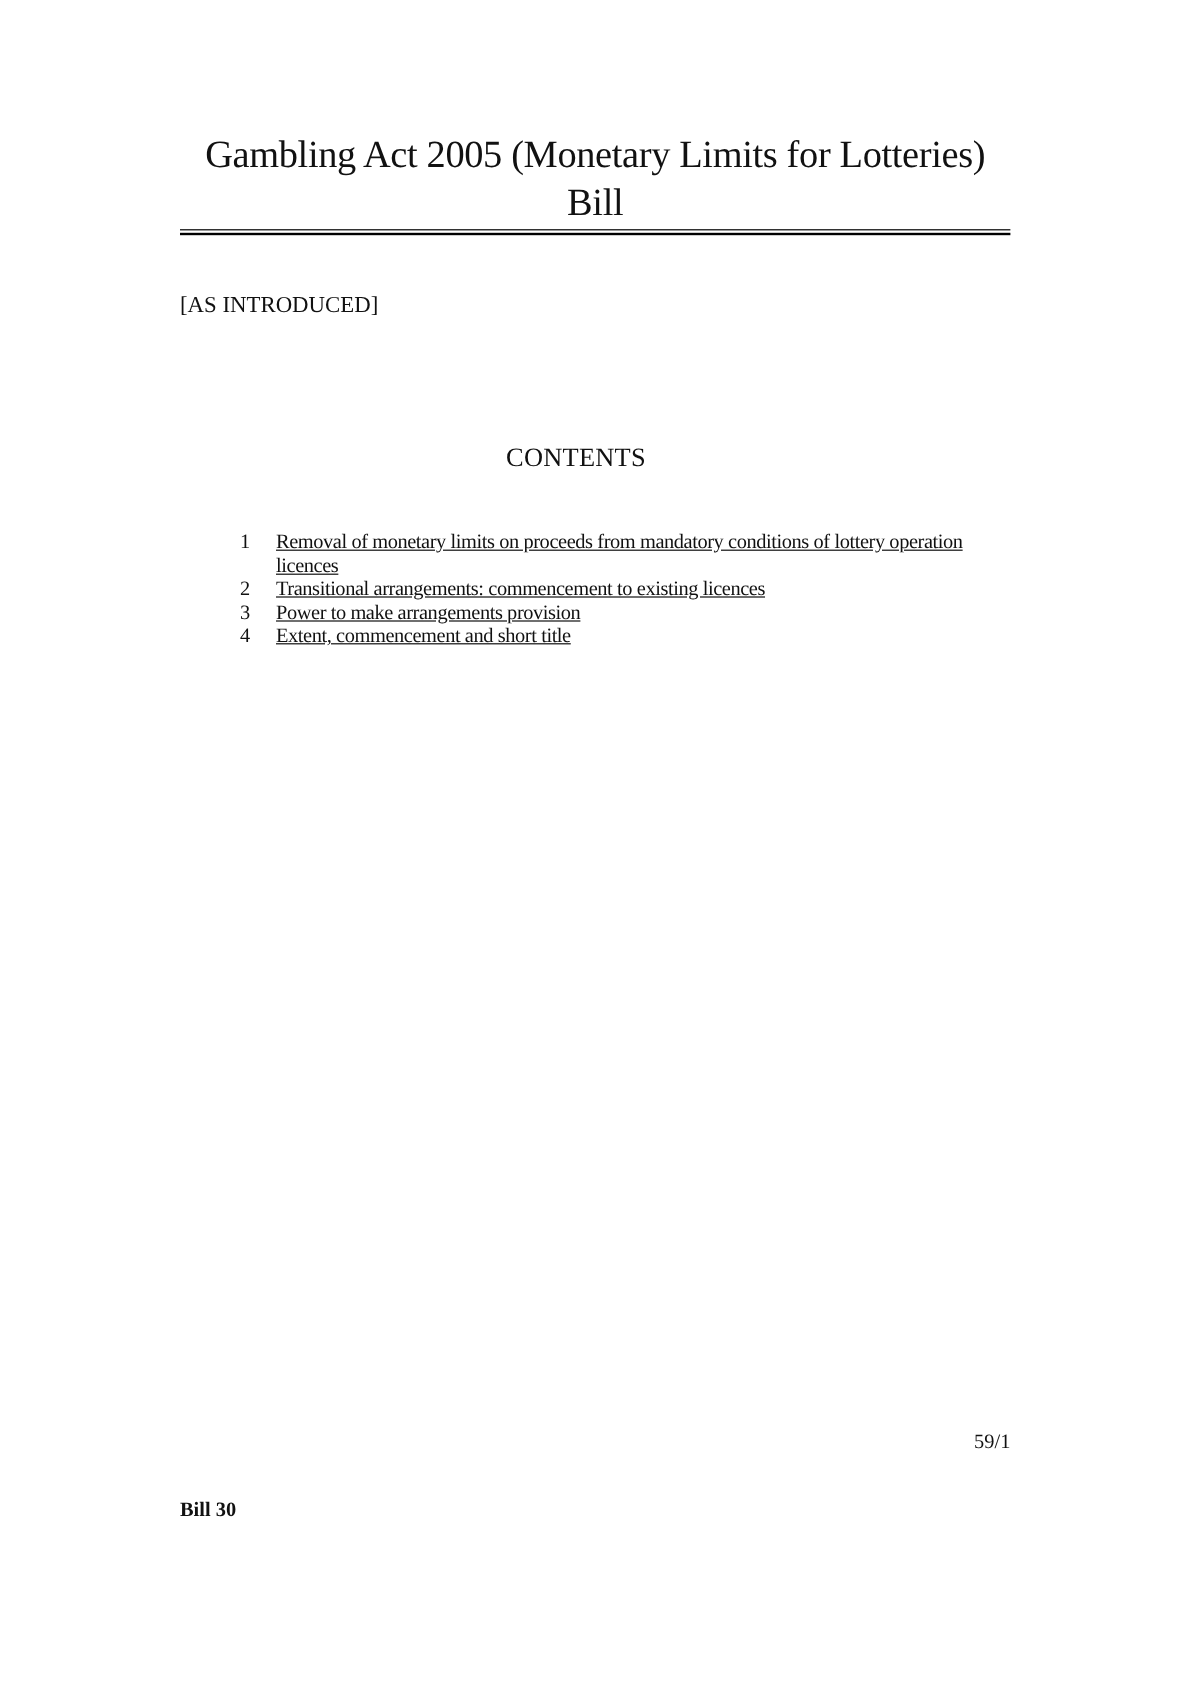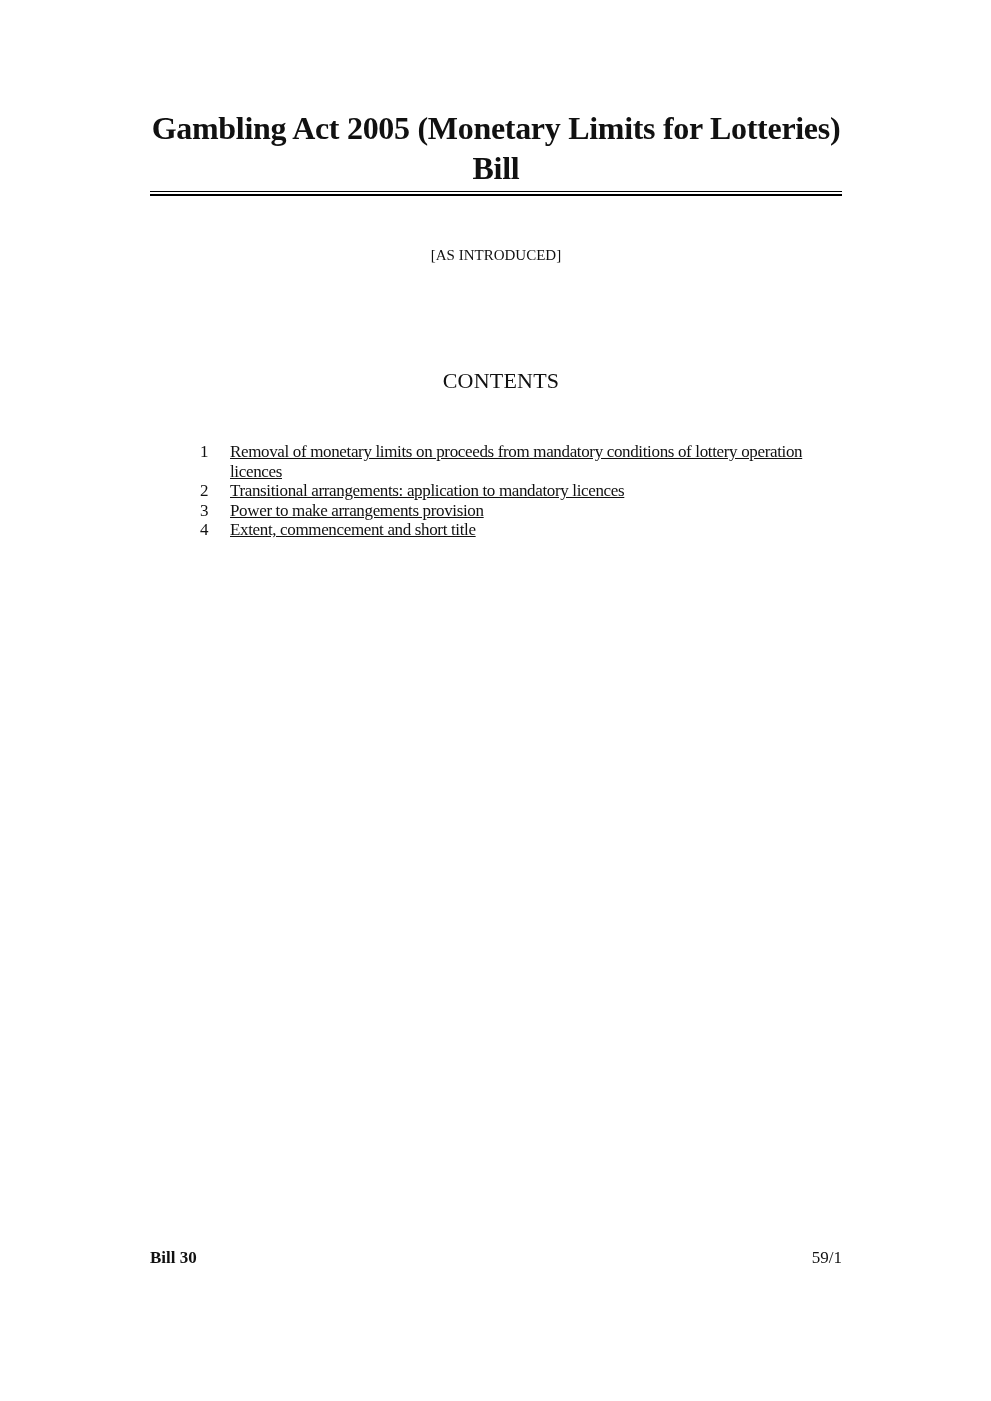--- a/index.html
+++ b/index.html
@@ -20,21 +20,21 @@
       left: 0; top: 0;
       width: 991px;
       height: 1401px;
     }
     .title {
       position: absolute;
       left: 150px;
       width: 692px;
       top: 108px;
       text-align: center;
-      font-weight: bold;
+      font-weight: normal;
       font-size: 32px;
       line-height: 40px;
       letter-spacing: -0.3px;
       margin: 0;
     }
     .rule-thin {
       position: absolute;
       left: 150px;
       width: 692px;
       top: 191px;
@@ -47,27 +47,26 @@
       width: 692px;
       top: 194px;
       height: 2px;
       background: #000;
     }
     .status {
       position: absolute;
       left: 150px;
       width: 692px;
       top: 244px;
-      text-align: center;
-      font-size: 15px;
+      font-size: 19px;
       line-height: 22px;
     }
     .contents-heading {
       position: absolute;
-      left: 155px;
+      left: 134px;
       width: 692px;
       top: 368px;
       text-align: center;
       font-size: 22px;
       line-height: 26px;
       letter-spacing: 0.2px;
     }
     .toc {
       position: absolute;
       left: 196px;
@@ -99,21 +98,21 @@
       position: absolute;
       left: 150px;
       top: 1248px;
       font-size: 17px;
       line-height: 20px;
       font-weight: bold;
     }
     .footer-right {
       position: absolute;
       right: 149px;
-      top: 1248px;
+      top: 1192px;
       font-size: 17px;
       line-height: 20px;
       text-align: right;
     }
   </style>
 </head>
 <body>
 
 <div class="page">
 
@@ -129,21 +128,21 @@
 
   <div class="contents-heading">CONTENTS</div>
 
   <ol class="toc">
     <li class="toc-item">
       <span class="toc-num">1</span>
       <span class="toc-text">Removal of monetary limits on proceeds from mandatory conditions of lottery operation licences</span>
     </li>
     <li class="toc-item">
       <span class="toc-num">2</span>
-      <span class="toc-text">Transitional arrangements: application to mandatory licences</span>
+      <span class="toc-text">Transitional arrangements: commencement to existing licences</span>
     </li>
     <li class="toc-item">
       <span class="toc-num">3</span>
       <span class="toc-text">Power to make arrangements provision</span>
     </li>
     <li class="toc-item">
       <span class="toc-num">4</span>
       <span class="toc-text">Extent, commencement and short title</span>
     </li>
   </ol>

